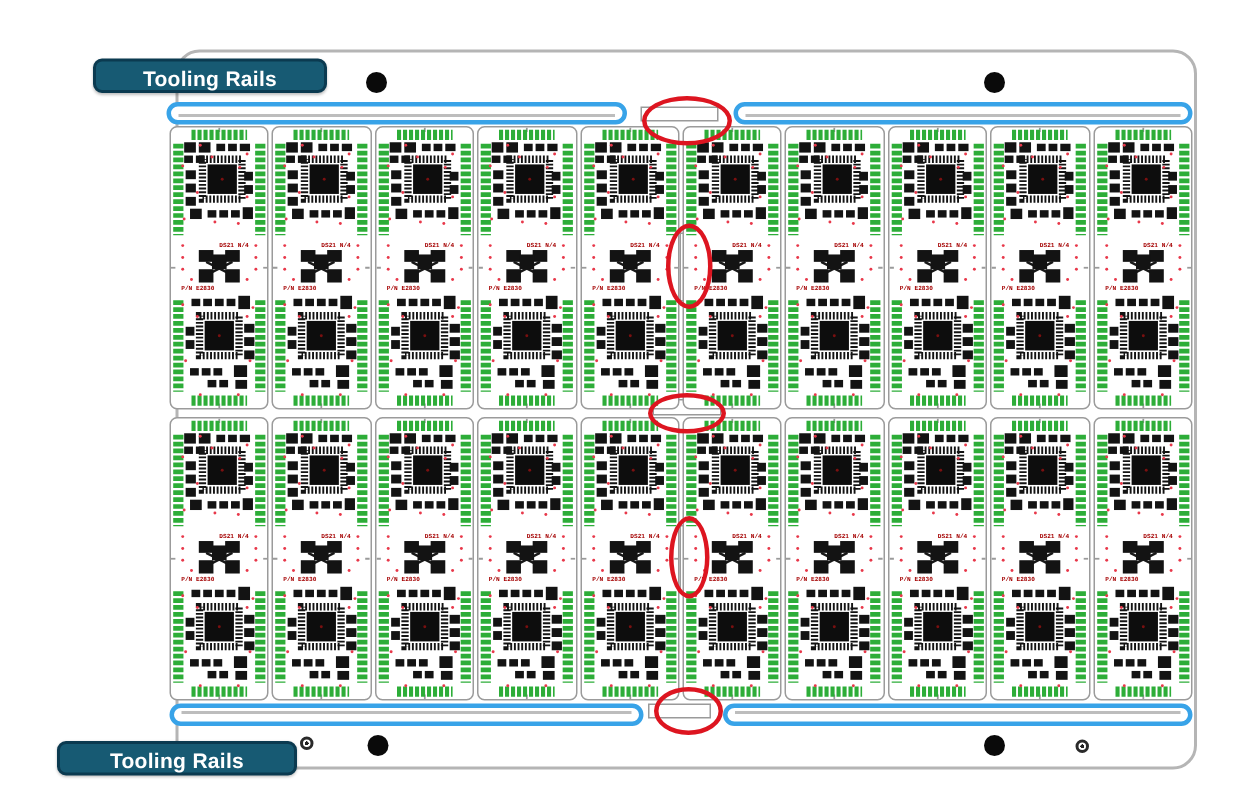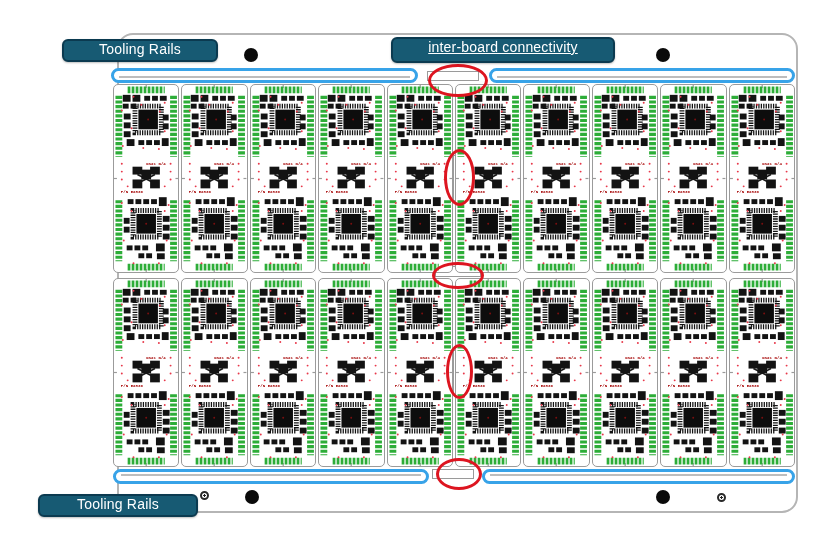--- a/index.html
+++ b/index.html
@@ -60,23 +60,23 @@
   .e4{left:446px;top:344px;width:27px;height:55px}
   .e5{left:436px;top:458px;width:46px;height:32px}
 
   .hole{position:absolute;width:14px;height:14px;border-radius:50%;background:#0a0a0a}
   .h1{left:244px;top:48px}.h2{left:656px;top:48px}
   .h3{left:245px;top:490px}.h4{left:656px;top:490px}
   .fiducial{position:absolute;width:9px;height:9px;border-radius:50%;
     border:2px solid #2a2a2a;background:radial-gradient(circle,#222 0 1.2px,#fff 1.3px)}
   .f1{left:200px;top:491px}.f2{left:717px;top:493px}
 
-  .callout{position:absolute;display:flex;align-items:flex-start;justify-content:center;
+  .callout{position:absolute;display:flex;align-items:flex-end;justify-content:center;
     background:var(--label_fill);border:2px solid var(--label_border);border-radius:6px;
-    color:var(--label_text);font-weight:normal;font-size:14px;letter-spacing:.2px;
+    color:var(--label_text);font-weight:bold;font-size:14px;letter-spacing:.2px;
     box-shadow:0 1px 2px rgba(0,0,0,.25)}
   .c1{left:62px;top:39px;width:156px;height:23px}
   .c2{left:391px;top:37px;width:224px;height:26px}
   .c2 span{text-decoration:underline}
   .c3{left:38px;top:494px;width:160px;height:23px}
 </style>
 </head>
 <body>
 
 <div class="stage">
@@ -2225,20 +2225,17 @@
 
   <div class="ellipse e1"></div>
   <div class="ellipse e2"></div>
   <div class="ellipse e3"></div>
   <div class="ellipse e4"></div>
   <div class="ellipse e5"></div>
 
   <div class="callout c1">
     <span>Tooling Rails</span>
   </div>
-  <div class="callout c2">
-    <span>inter-board connectivity</span>
-  </div>
   <div class="callout c3">
     <span>Tooling Rails</span>
   </div>
 
 </div>
 
 </body></html>

